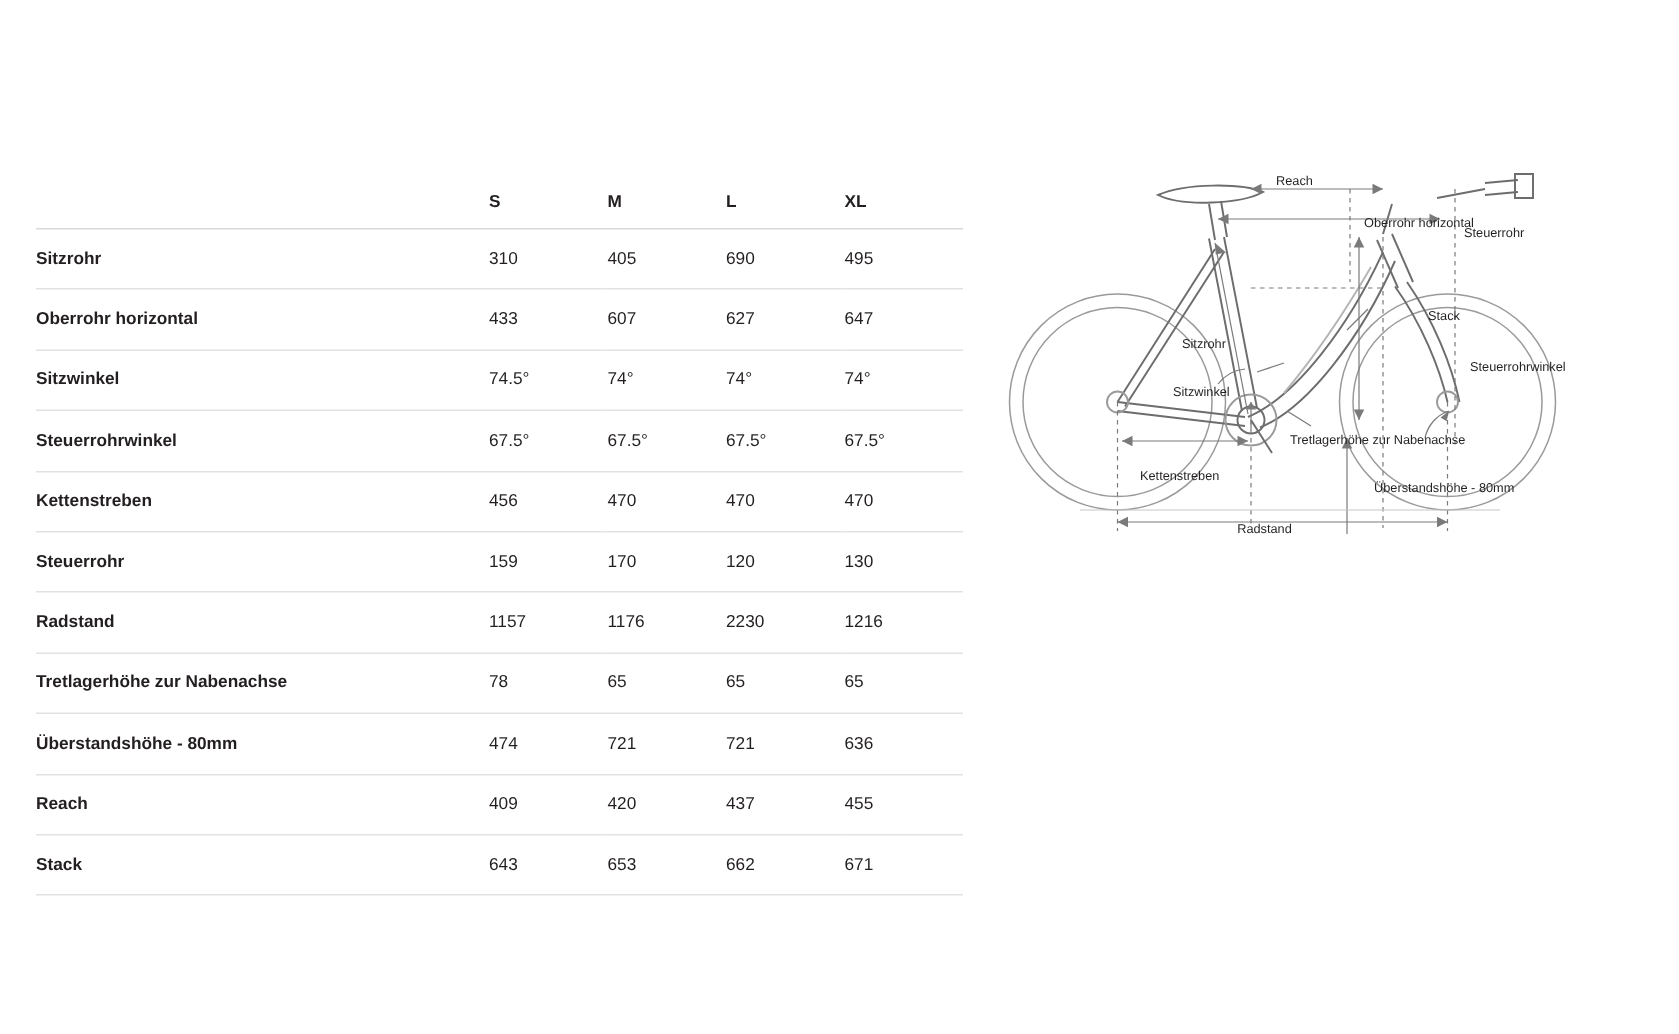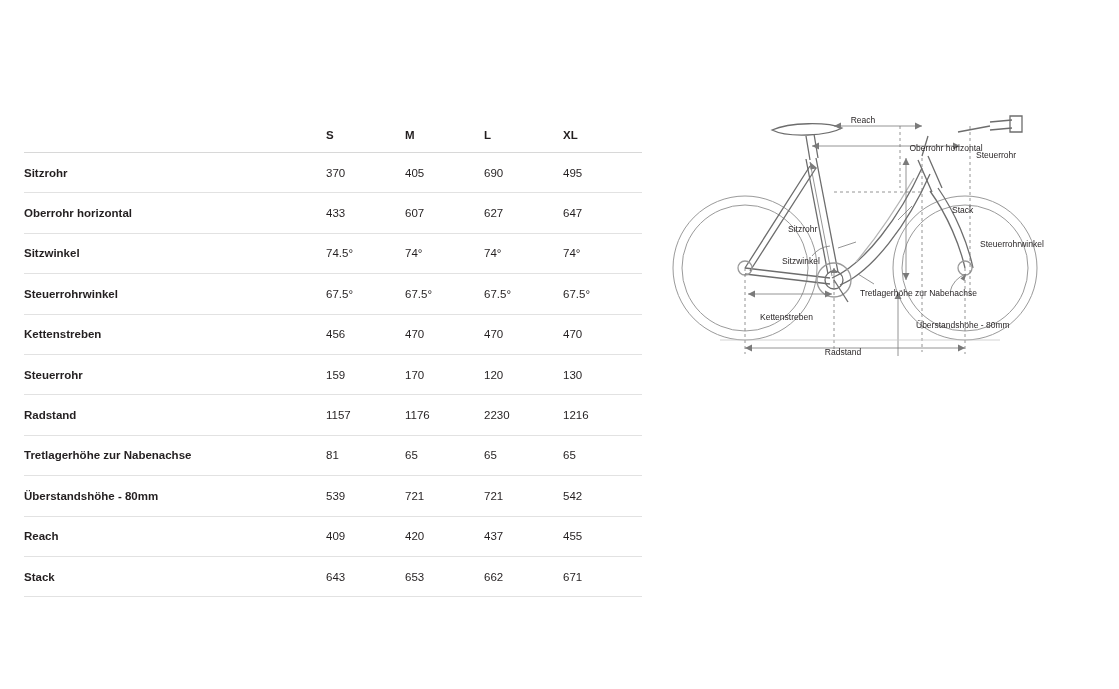--- a/index.html
+++ b/index.html
@@ -71,21 +71,21 @@
       <th class="col-label"></th>
       <th class="col-size size-head">S</th>
       <th class="col-size size-head">M</th>
       <th class="col-size size-head">L</th>
       <th class="col-size size-head">XL</th>
     </tr>
   </thead>
   <tbody>
     <tr>
       <td class="col-label">Sitzrohr</td>
-      <td class="col-size">370</td>
+      <td class="col-size">310</td>
       <td class="col-size">405</td>
       <td class="col-size">690</td>
       <td class="col-size">495</td>
     </tr>
     <tr>
       <td class="col-label">Oberrohr horizontal</td>
       <td class="col-size">433</td>
       <td class="col-size">607</td>
       <td class="col-size">627</td>
       <td class="col-size">647</td>
@@ -120,31 +120,31 @@
     </tr>
     <tr>
       <td class="col-label">Radstand</td>
       <td class="col-size">1157</td>
       <td class="col-size">1176</td>
       <td class="col-size">2230</td>
       <td class="col-size">1216</td>
     </tr>
     <tr>
       <td class="col-label">Tretlagerhöhe zur Nabenachse</td>
-      <td class="col-size">81</td>
+      <td class="col-size">78</td>
       <td class="col-size">65</td>
       <td class="col-size">65</td>
       <td class="col-size">65</td>
     </tr>
     <tr>
       <td class="col-label">Überstandshöhe - 80mm</td>
-      <td class="col-size">539</td>
+      <td class="col-size">474</td>
       <td class="col-size">721</td>
       <td class="col-size">721</td>
-      <td class="col-size">542</td>
+      <td class="col-size">636</td>
     </tr>
     <tr>
       <td class="col-label">Reach</td>
       <td class="col-size">409</td>
       <td class="col-size">420</td>
       <td class="col-size">437</td>
       <td class="col-size">455</td>
     </tr>
     <tr>
       <td class="col-label">Stack</td>

